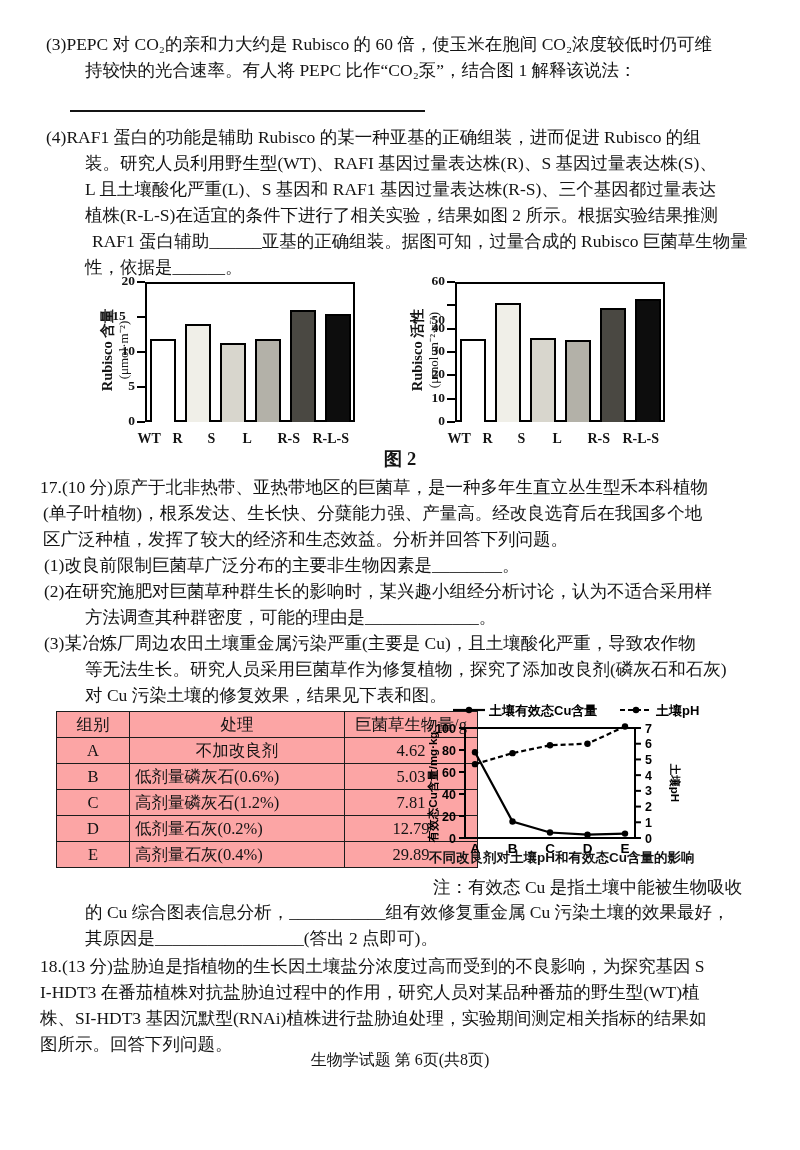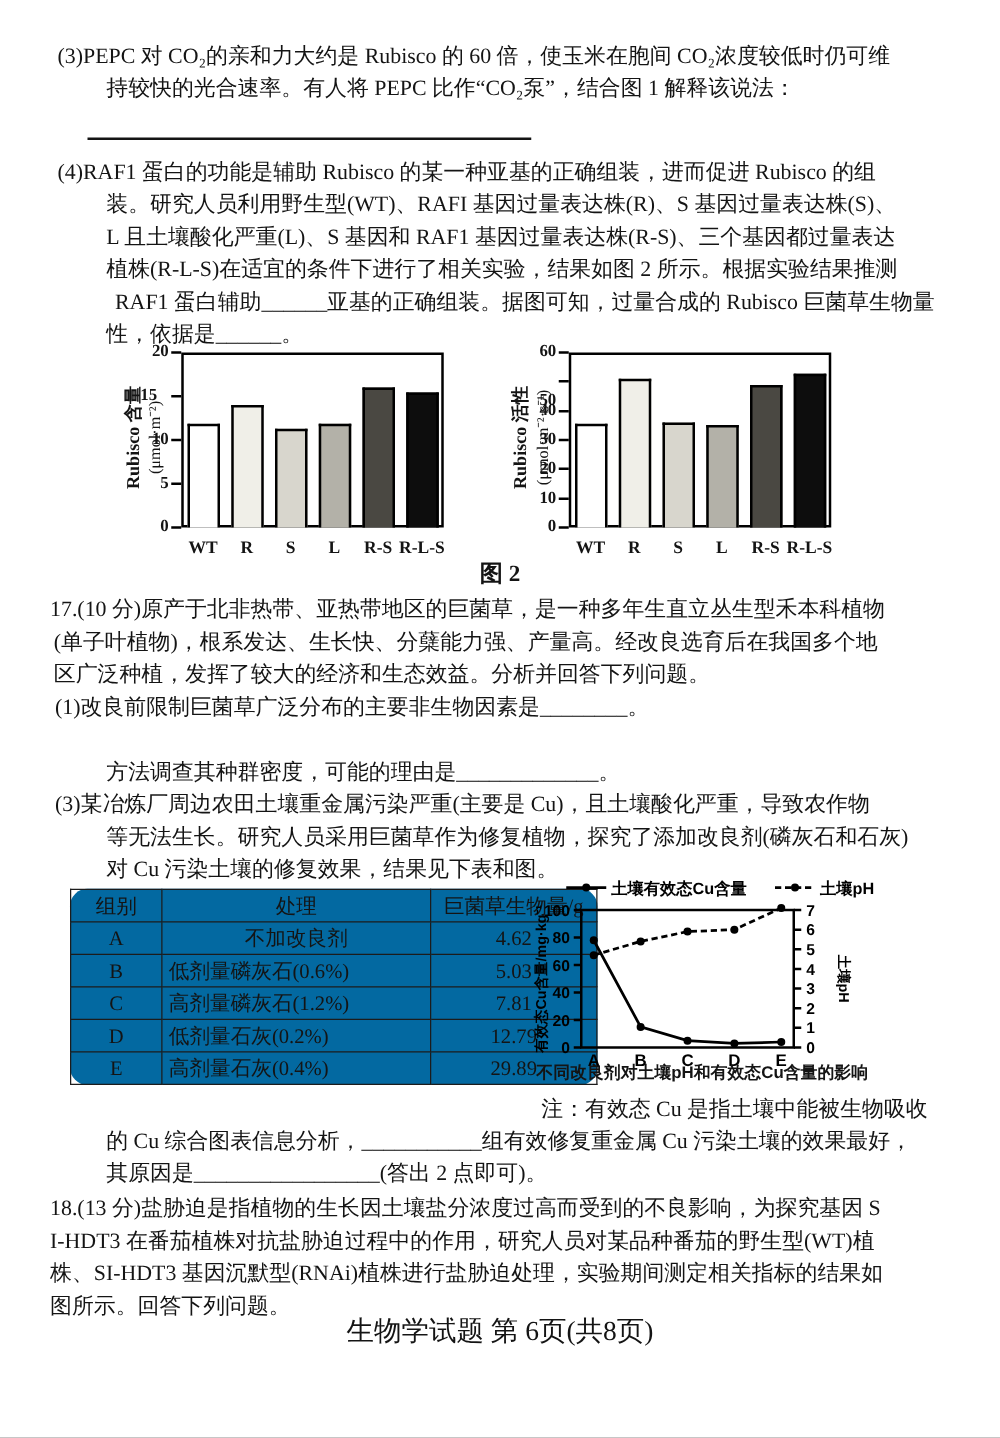--- a/index.html
+++ b/index.html
@@ -1,35 +1,35 @@
 <!DOCTYPE html>
 <html><head>
 <meta charset="utf-8">
 <style>
   html,body{margin:0;padding:0;background:#9a9a9a;}
   .page{position:relative;width:800px;height:1150px;background:#ffffff;overflow:hidden;
         font-family:"Liberation Serif","DejaVu Serif",serif;color:#141414;}
   .tl{position:absolute;white-space:nowrap;font-size:17.5px;line-height:23px;}
   .blank-line{position:absolute;height:14px;border-bottom:2.2px solid #141414;}
   .figcap{position:absolute;left:0;width:800px;text-align:center;font-weight:bold;font-size:18.5px;}
-  .footer{position:absolute;left:0;width:800px;text-align:center;font-size:22px;}
+  .footer{position:absolute;left:0;width:800px;text-align:center;font-size:16px;}
 
   
-  .dtable{position:absolute;border-collapse:collapse;background:#0369a1;border-radius:14px;}
+  .dtable{position:absolute;border-collapse:collapse;background:#fca5a5;}
   .dtable th,.dtable td{border:1.7px solid #1c1c1c;height:25px;padding:0 5px;
         font-weight:normal;font-size:16.5px;text-align:center;}
   .dtable td.left{text-align:left;}
 
   
   .chart-box{position:absolute;}
   .plotbox{position:absolute;border:2px solid #000;box-sizing:border-box;background:#fff;}
   .bar{position:absolute;border:2px solid #000;border-bottom:none;box-sizing:border-box;}
   .ytick{position:absolute;text-align:right;font:bold 13.5px "Liberation Serif",serif;}
   .tickmark{position:absolute;background:#000;}
-  .xlab{position:absolute;text-align:center;font:bold 14px "Liberation Serif",serif;white-space:nowrap;}
+  .xlab{position:absolute;text-align:left;font:bold 14px "Liberation Serif",serif;white-space:nowrap;}
   .vlab{position:absolute;transform:rotate(-90deg);text-align:center;white-space:nowrap;}
   .vlab-name{font:bold 14.5px "Liberation Serif",serif;line-height:17px;}
   .vlab-unit{font:13px "Liberation Serif",serif;line-height:15px;}
   .ticktext{font:bold 12.5px "Liberation Sans",sans-serif;}
   .xcat{font:bold 13.5px "Liberation Sans",sans-serif;}
   .legtext{font:bold 13px "Liberation Sans",sans-serif;}
   .axlab{font:bold 11.5px "Liberation Sans",sans-serif;}
   .chart-caption{position:absolute;font:bold 13.5px "Liberation Sans",sans-serif;white-space:nowrap;}
 </style>
 </head>
@@ -109,20 +109,21 @@
         <div class="vlab-name" style="">Rubisco 活性</div>
         <div class="vlab-unit" style="">(μmol·m⁻²·s⁻¹)</div>
       </div>
     </div>
   <div class="figcap" style="top:446px">图 2</div>
 
   <div class="tl" style="left:40px;top:476px">17.(10 分)原产于北非热带、亚热带地区的巨菌草，是一种多年生直立丛生型禾本科植物</div>
   <div class="tl" style="left:43px;top:502px">(单子叶植物)，根系发达、生长快、分蘖能力强、产量高。经改良选育后在我国多个地</div>
   <div class="tl" style="left:43px;top:528px">区广泛种植，发挥了较大的经济和生态效益。分析并回答下列问题。</div>
   <div class="tl" style="left:44px;top:554px">(1)改良前限制巨菌草广泛分布的主要非生物因素是________。</div>
+  <div class="tl" style="left:44px;top:580px">(2)在研究施肥对巨菌草种群生长的影响时，某兴趣小组经分析讨论，认为不适合采用样</div>
   <div class="tl" style="left:85px;top:606px">方法调查其种群密度，可能的理由是_____________。</div>
   <div class="tl" style="left:44px;top:632px">(3)某冶炼厂周边农田土壤重金属污染严重(主要是 Cu)，且土壤酸化严重，导致农作物</div>
   <div class="tl" style="left:85px;top:658px">等无法生长。研究人员采用巨菌草作为修复植物，探究了添加改良剂(磷灰石和石灰)</div>
   <div class="tl" style="left:85px;top:684px">对 Cu 污染土壤的修复效果，结果见下表和图。</div>
 
   <table class="dtable" style="left:56px;top:711px">
     <thead>
       <tr>
         <th style="width:62px">组别</th>
         <th style="width:204px">处理</th>

